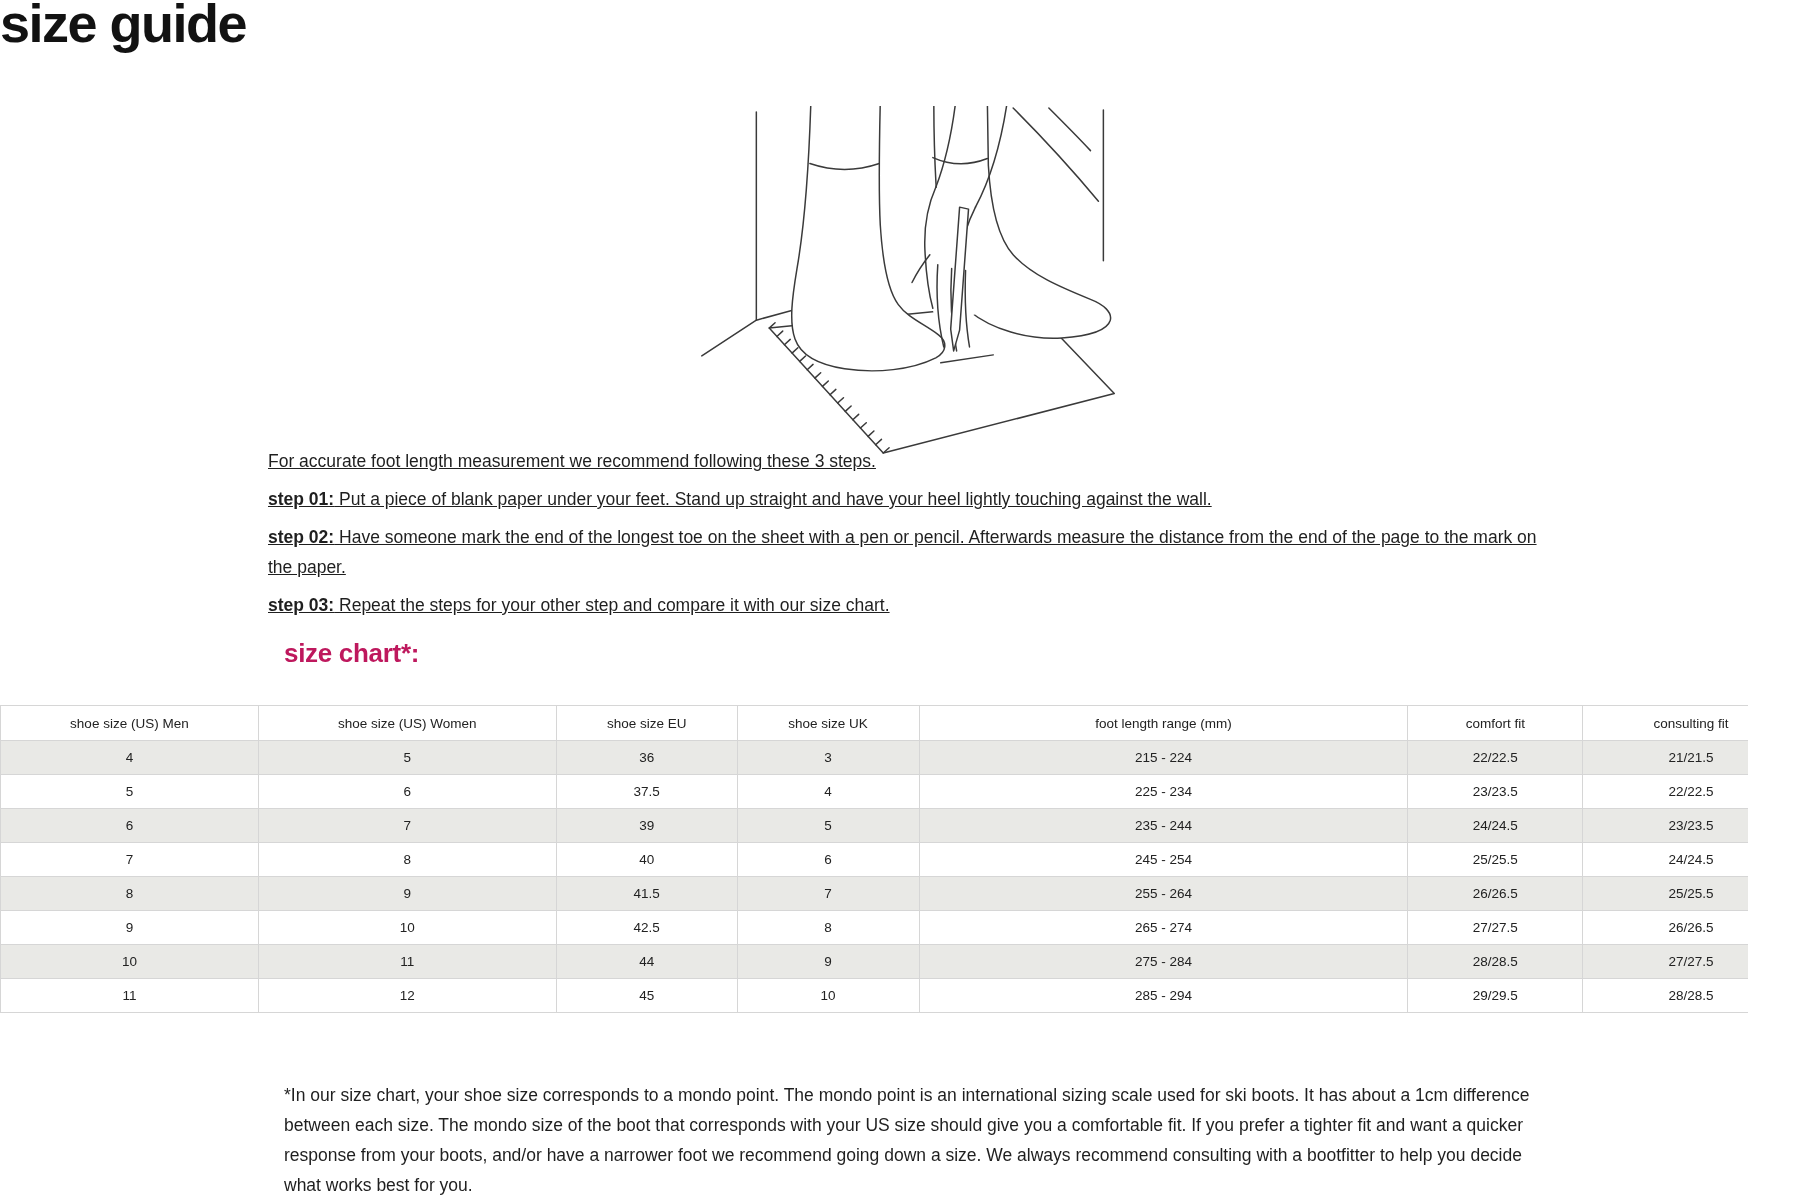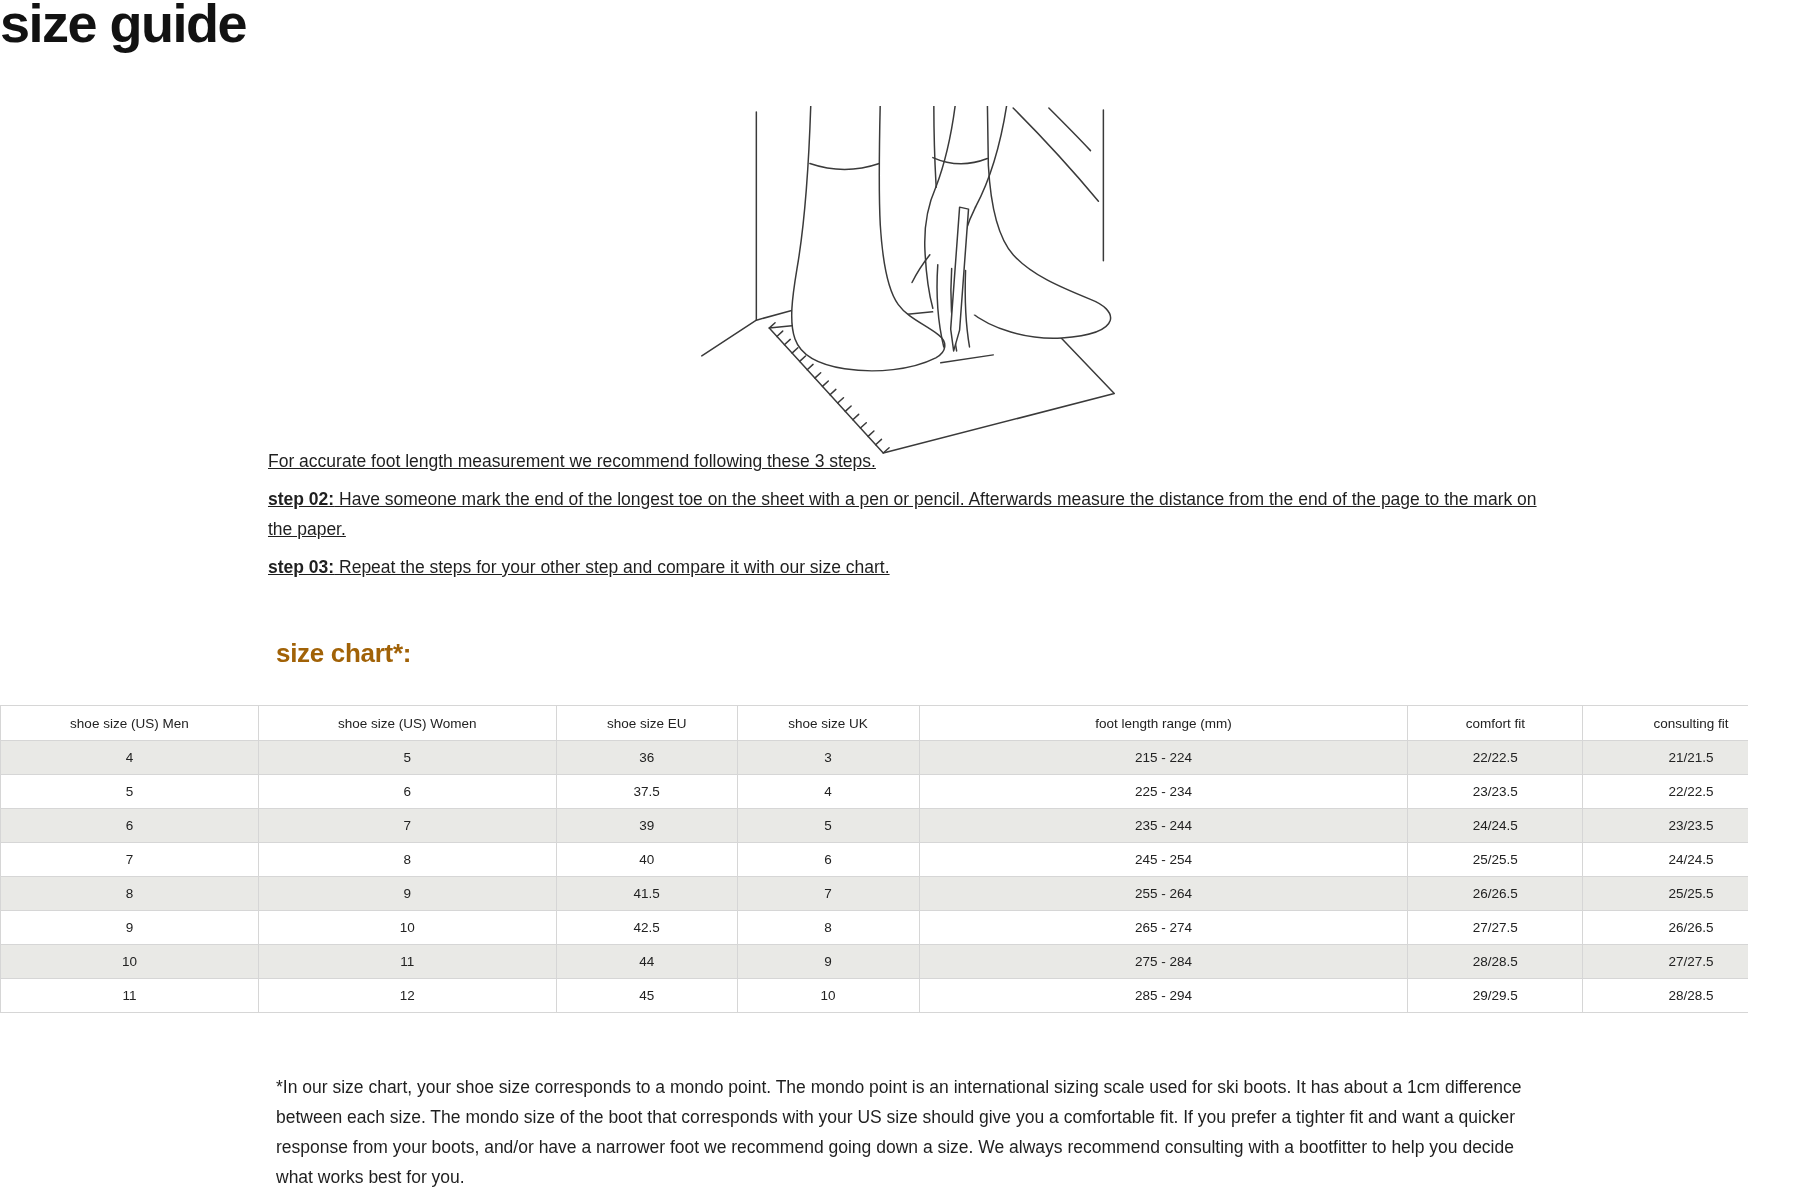--- a/index.html
+++ b/index.html
@@ -12,34 +12,34 @@
     font-size:54px;font-weight:bold;letter-spacing:-1.5px;line-height:1.1;color:#121212;
   }
   .figure{position:absolute;left:698px;top:106px;width:430px;height:352px;}
   .figure svg{display:block;width:100%;height:100%;}
   .line{fill:none;stroke:#3a3a3a;stroke-width:1.5;stroke-linecap:round;stroke-linejoin:round;}
   .fill-white{fill:#ffffff;stroke:#3a3a3a;stroke-width:1.5;stroke-linecap:round;stroke-linejoin:round;}
   .shape-white{fill:#ffffff;stroke:none;}
   .content{position:absolute;left:268px;top:446px;width:1270px;font-size:17.5px;line-height:30px;}
   .content p{margin:0 0 8px 0;text-decoration:underline;}
   .step-label{font-weight:bold;}
-  .chart-heading{position:absolute;left:276px;top:638px;margin:0;font-size:26px;font-weight:bold;letter-spacing:-0.3px;color:#a16207;}
+  .chart-heading{position:absolute;left:284px;top:638px;margin:0;font-size:26px;font-weight:bold;letter-spacing:-0.3px;color:#be185d;}
   .size-table{
     position:absolute;left:0;top:705px;width:1800px;
     border-collapse:collapse;table-layout:fixed;font-size:13.5px;color:#222;
   }
   .size-table th,.size-table td{
     border:1px solid #d6d6d6;text-align:center;vertical-align:middle;
     font-weight:normal;padding:0;height:33px;background:#ffffff;
   }
   .size-table thead th{height:34px;}
   .size-table tbody tr:nth-child(odd) td{background:#e9e9e6;}
   .col-c1{width:14.33%}.col-c2{width:16.56%}.col-c3{width:10.06%}.col-c4{width:10.11%}
   .col-c5{width:27.17%}.col-c6{width:9.72%}.col-c7{width:12.05%}
-  .footnote{position:absolute;left:268px;top:1064px;width:1276px;font-size:17.5px;line-height:30px;margin:8px;}
+  .footnote{position:absolute;left:268px;top:1064px;width:1276px;font-size:17.5px;line-height:30px;margin:16px;}
 </style>
 </head>
 <body>
 
 <div class="page">
 
   <h1 class="title">size guide</h1>
 
   <div class="figure">
     <svg viewBox="0 0 430 355">
@@ -71,20 +71,21 @@
       <path class="line" d="M254 164 C252 194 254 222 259 247"></path>
       <path class="line" d="M268 166 C267 194 268 220 272 243"></path>
       <path class="line" d="M232 150 C224 160 218 170 214 178"></path>
 
       <path class="fill-white" d="M271 104 L262 226 L256 247 L253 225 L262 102 Z"></path>
     </svg>
   </div>
 
   <div class="content">
     <p>For accurate foot length measurement we recommend following these 3 steps.</p>
+    <p><strong class="step-label">step 01:</strong> <span>Put a piece of blank paper under your feet. Stand up straight and have your heel lightly touching against the wall.</span></p>
     <p><strong class="step-label">step 02:</strong> <span>Have someone mark the end of the longest toe on the sheet with a pen or pencil. Afterwards measure the distance from the end of the page to the mark on the paper.</span></p>
     <p><strong class="step-label">step 03:</strong> <span>Repeat the steps for your other step and compare it with our size chart.</span></p>
   </div>
 
   <h2 class="chart-heading">size chart*:</h2>
 
   <table class="size-table">
     <colgroup>
       <col class="col-c1">
         <col class="col-c2">

